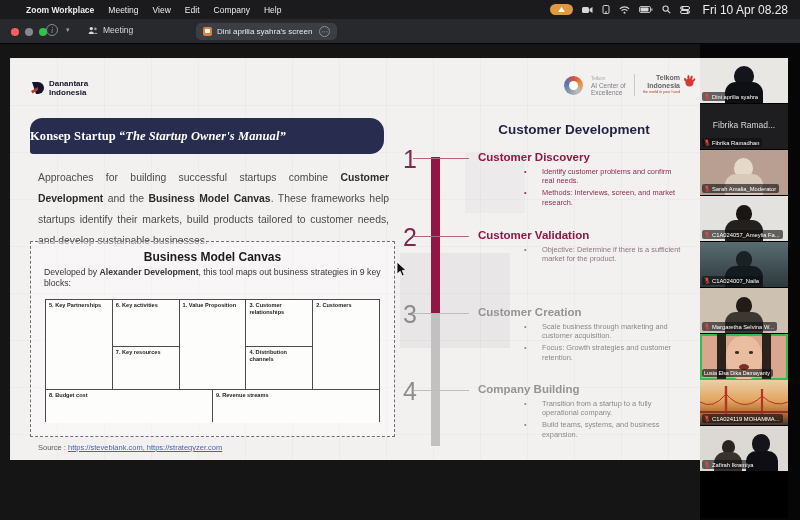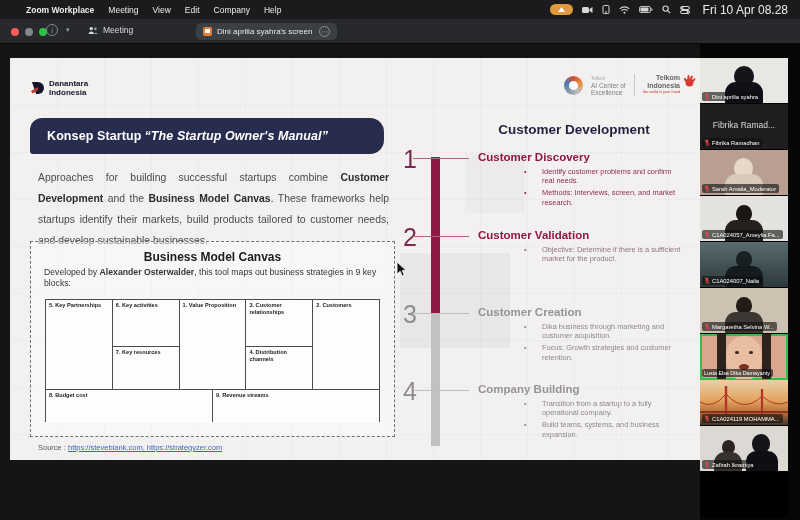--- a/index.html
+++ b/index.html
@@ -55,22 +55,22 @@
   .coe-circle::after{content:"";position:absolute;left:5px;top:5px;width:9px;height:9px;border-radius:50%;background:#fff;}
   .coe-text{font-size:6.5px;line-height:7px;color:#7c7f85;}
   .coe-text .tiny{font-size:4.5px;color:#a6a8ad;}
   .logo-div{width:1px;height:22px;background:#c9c9cc;}
   .telkom{display:flex;align-items:flex-start;gap:2px;}
   .telkom-text{font-size:7px;line-height:7.5px;font-weight:bold;color:#636468;text-align:right;}
   .telkom-text .tag{font-size:3.8px;font-weight:normal;color:#c0392b;display:block;}
 
   
   .title-banner{position:absolute;left:20px;top:60px;width:354px;height:36px;background:#282c4e;
-                border-radius:12px 14px 14px 3px;display:flex;align-items:center;padding-left:17px;
-                color:#fff;font-size:12.5px;font-weight:bold;letter-spacing:.1px;}
+                border-radius:12px 14px 14px 3px;display:flex;align-items:center;
+                color:#fff;font-size:12.5px;font-weight:bold;letter-spacing:.1px;font-family:Liberation Serif, serif;}
   .title-banner .q{font-style:italic;margin-left:3px;}
 
   
   .intro{position:absolute;left:28px;top:109px;width:351px;font-size:10.4px;line-height:21px;
          color:#4a4a4a;text-align:justify;}
   .intro b{color:#2c2c2c;}
 
   
   .bmc{position:absolute;left:20px;top:183px;width:365px;height:196px;border:1.5px dashed #6f6f6f;background:rgba(255,255,255,.4);}
   .bmc-title{text-align:center;font-weight:bold;font-size:12px;color:#1c1c1c;margin-top:8px;}
@@ -278,21 +278,21 @@
         <span class="q">“The Startup Owner's Manual”</span>
       </div>
 
       <div class="intro">
         <span>Approaches for building successful startups combine </span><b>Customer Development</b><span> and the </span><b>Business Model Canvas</b><span>. These frameworks help startups identify their markets, build products tailored to customer needs, and develop sustainable businesses.</span>
       </div>
 
       <div class="bmc">
         <div class="bmc-title">Business Model Canvas</div>
         <div class="bmc-desc">
-          <span>Developed by </span><b>Alexander Osterwalder</b><span>, this tool maps out business strategies in 9 key blocks:</span>
+          <span>Developed by </span><b>Alexander Development</b><span>, this tool maps out business strategies in 9 key blocks:</span>
         </div>
         <div class="bmc-grid">
           <div class="cell a-kp">5. Key Partnerships</div>
           <div class="cell a-ka">6. Key activities</div>
           <div class="cell a-vp">1. Value Proposition</div>
           <div class="cell a-cr">3. Customer relationships</div>
           <div class="cell a-cu">2. Customers</div>
           <div class="cell a-kr">7. Key resources</div>
           <div class="cell a-dc">4. Distribution channels</div>
           <div class="cell a-bc">8. Budget cost</div>
@@ -330,21 +330,21 @@
       <div class="cd-sec" style="top:171px;">
         <div class="cd-head">Customer Validation</div>
         <ul>
           <li class="soft">Objective: Determine if there is a sufficient market for the product.</li>
         </ul>
       </div>
 
       <div class="cd-sec muted" style="top:248px;">
         <div class="cd-head">Customer Creation</div>
         <ul>
-          <li>Dika business through marketing and customer acquisition.</li>
+          <li>Scale business through marketing and customer acquisition.</li>
           <li>Focus: Growth strategies and customer retention.</li>
         </ul>
       </div>
 
       <div class="cd-sec muted" style="top:325px;">
         <div class="cd-head">Company Building</div>
         <ul>
           <li>Transition from a startup to a fully operational company.</li>
           <li>Build teams, systems, and business expansion.</li>
         </ul>

